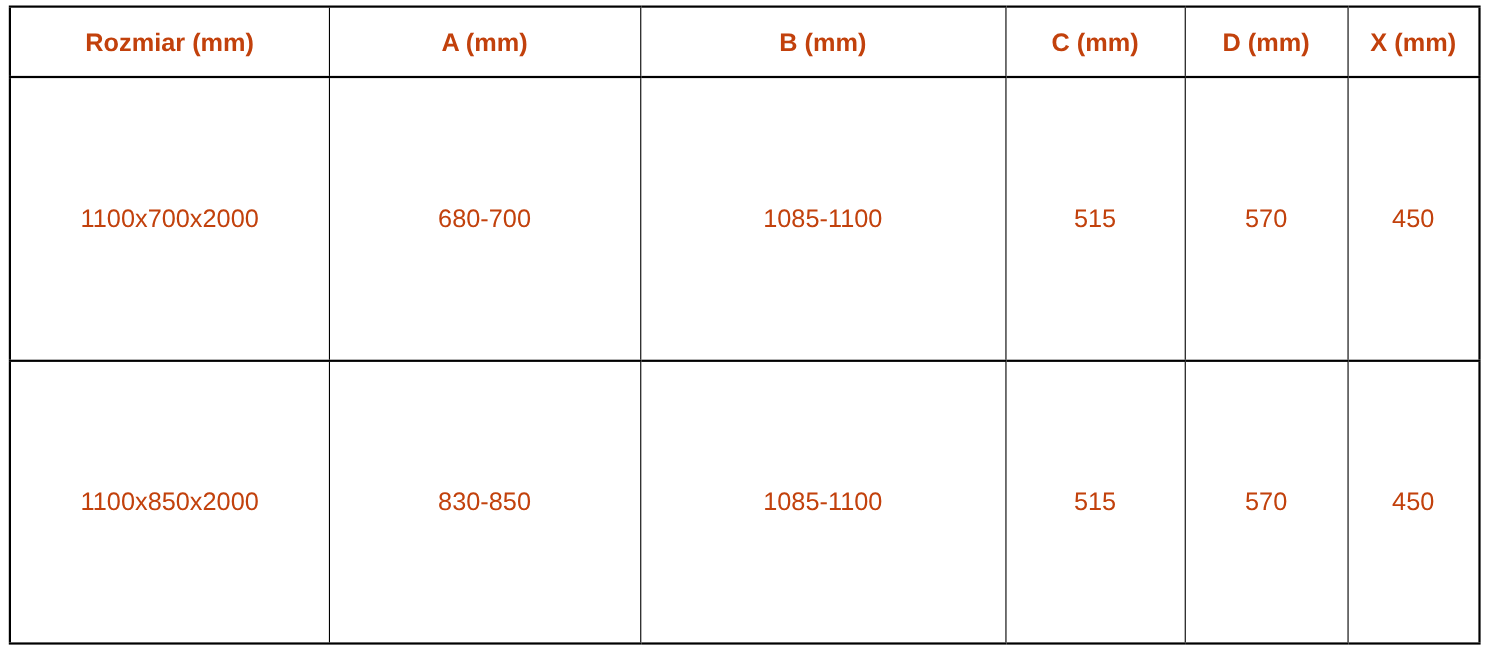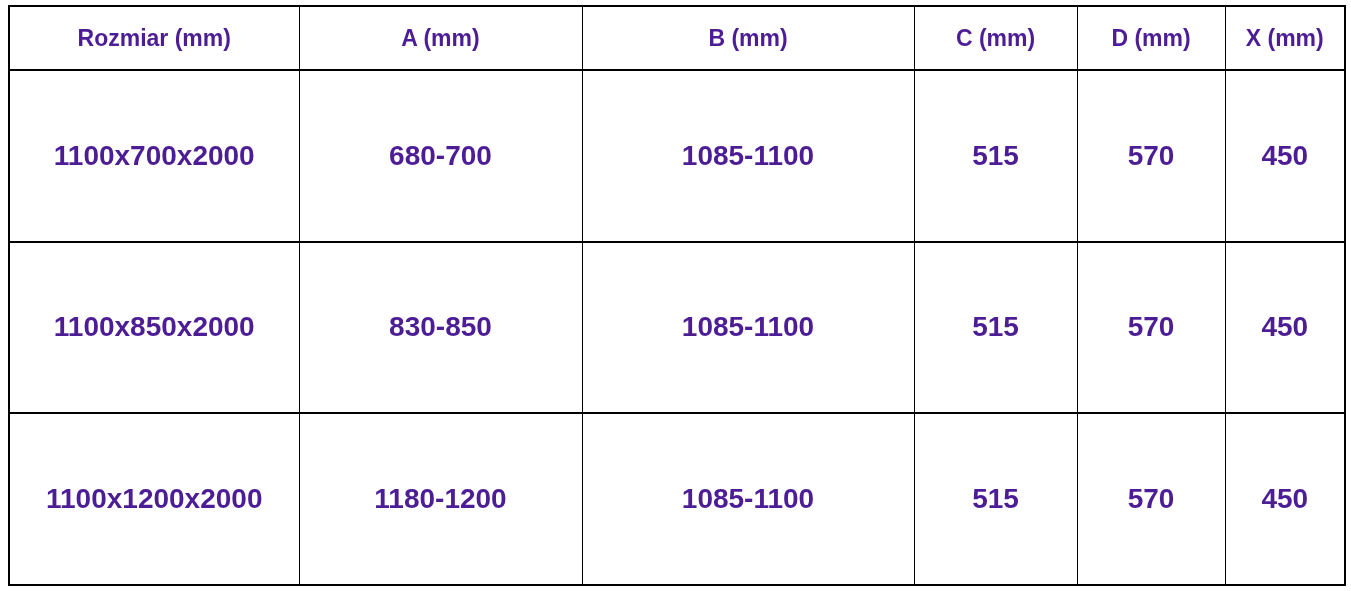--- a/index.html
+++ b/index.html
@@ -30,32 +30,32 @@
   }
   table.size-table th,
   table.size-table td {
     border-left: 1px solid #000000;
     border-right: 1px solid #000000;
     border-top: 2px solid #000000;
     border-bottom: 2px solid #000000;
     text-align: center;
     vertical-align: middle;
     padding: 0 6px;
-    color: #4c1d95;
+    color: #c2410c;
     white-space: nowrap;
     overflow: hidden;
   }
   table.size-table th {
     font-size: 23px;
     font-weight: bold;
     height: 62px;
   }
   table.size-table td {
-    font-size: 28px;
-    font-weight: bold;
+    font-size: 23px;
+    font-weight: normal;
     height: 63px;
   }
 </style>
 </head>
 <body>
 
 <div class="page">
   <table class="size-table">
     <colgroup>
       <col style="width:290px">
@@ -85,23 +85,15 @@
         <td>450</td>
       </tr>
       <tr>
         <td>1100x850x2000</td>
         <td>830-850</td>
         <td>1085-1100</td>
         <td>515</td>
         <td>570</td>
         <td>450</td>
       </tr>
-      <tr>
-        <td>1100x1200x2000</td>
-        <td>1180-1200</td>
-        <td>1085-1100</td>
-        <td>515</td>
-        <td>570</td>
-        <td>450</td>
-      </tr>
     </tbody>
   </table>
 </div>
 
 </body></html>

